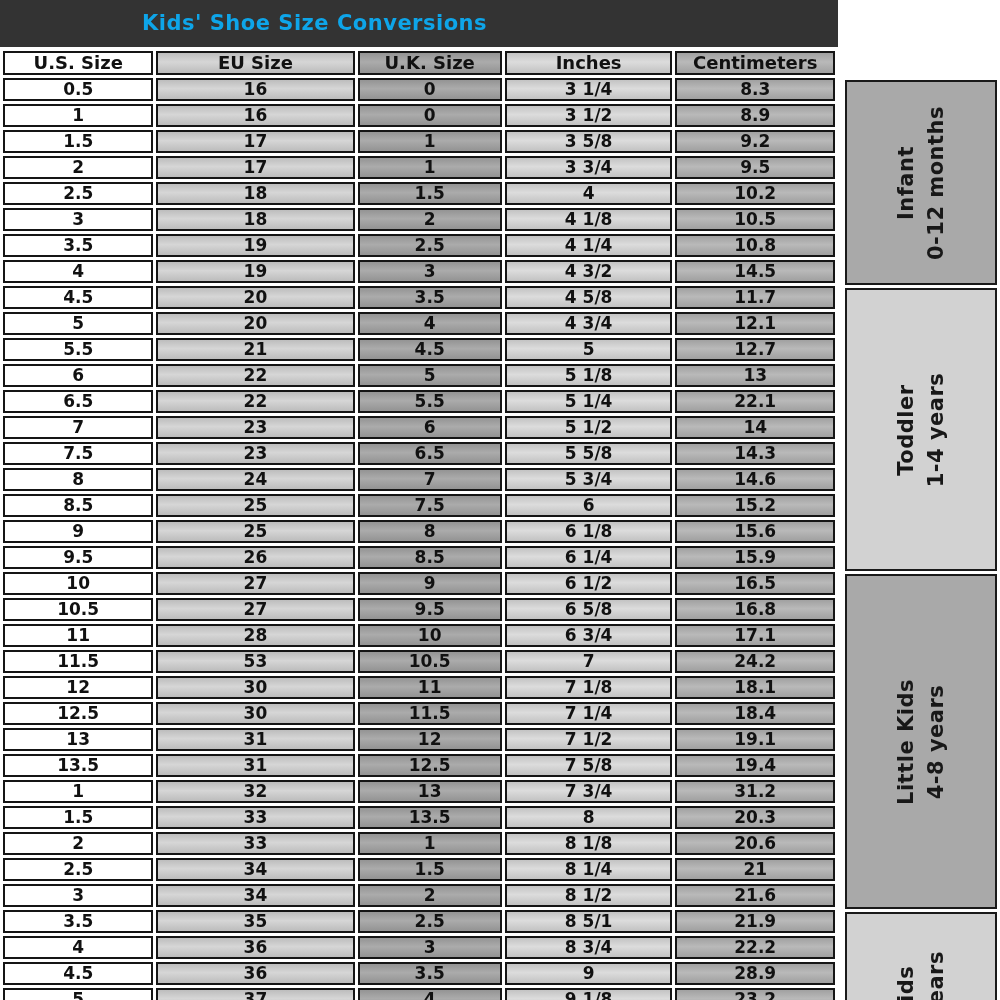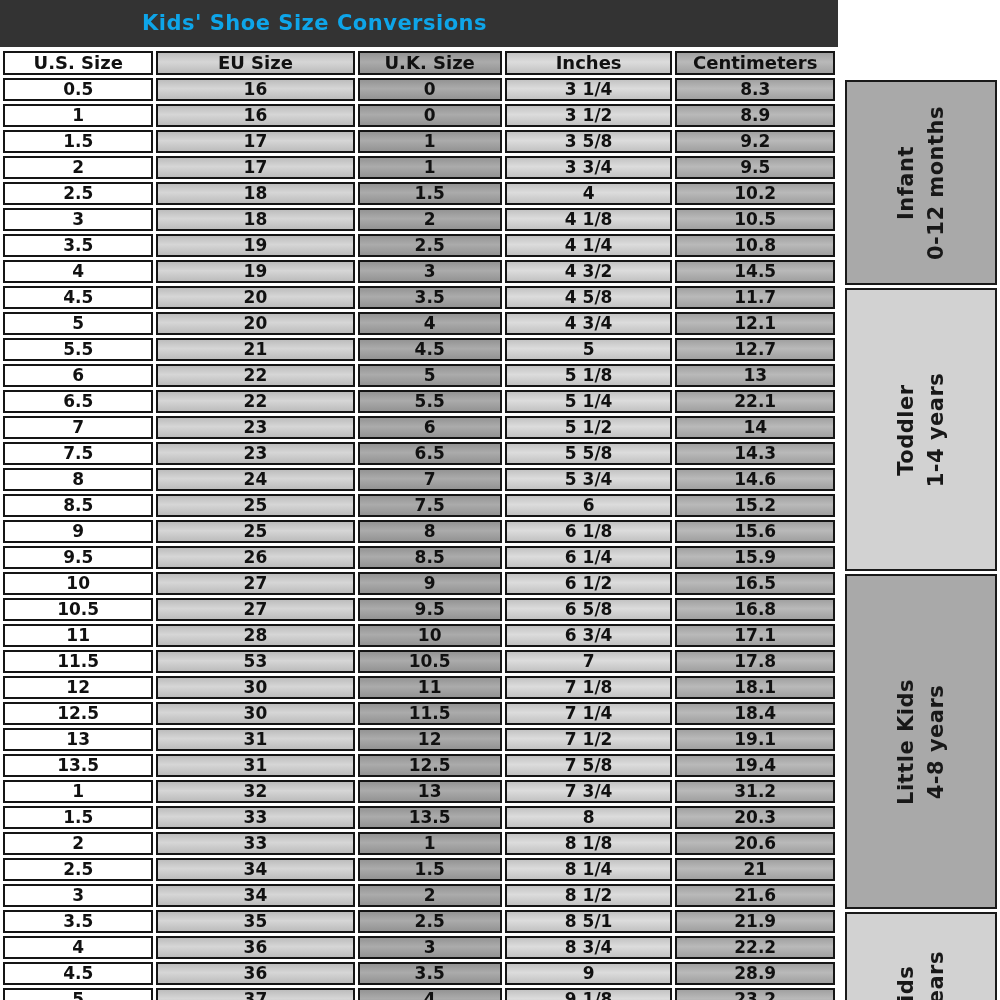--- a/index.html
+++ b/index.html
@@ -214,21 +214,21 @@
             <td class="col-eu w-eu">28</td>
             <td class="col-uk w-uk">10</td>
             <td class="col-in w-in">6 3/4</td>
             <td class="col-cm w-cm">17.1</td>
           </tr>
           <tr>
             <td class="col-us w-us">11.5</td>
             <td class="col-eu w-eu">53</td>
             <td class="col-uk w-uk">10.5</td>
             <td class="col-in w-in">7</td>
-            <td class="col-cm w-cm">17.8</td>
+            <td class="col-cm w-cm">24.2</td>
           </tr>
           <tr>
             <td class="col-us w-us">12</td>
             <td class="col-eu w-eu">30</td>
             <td class="col-uk w-uk">11</td>
             <td class="col-in w-in">7 1/8</td>
             <td class="col-cm w-cm">18.1</td>
           </tr>
           <tr>
             <td class="col-us w-us">12.5</td>

